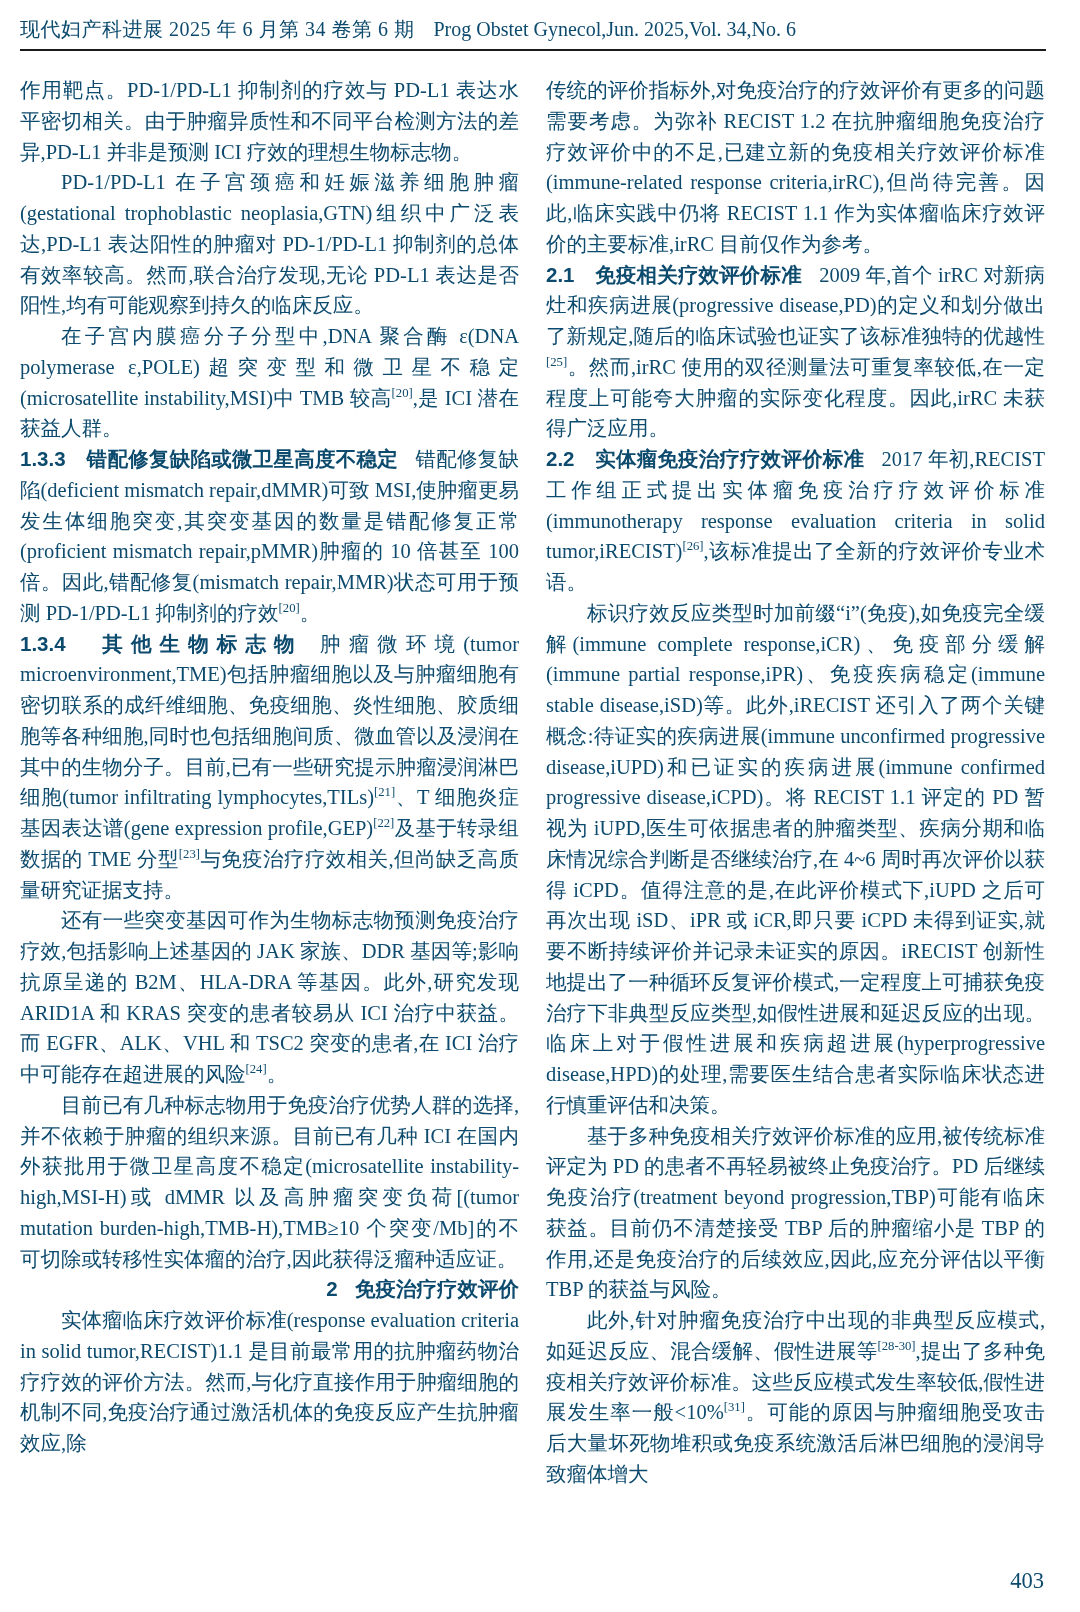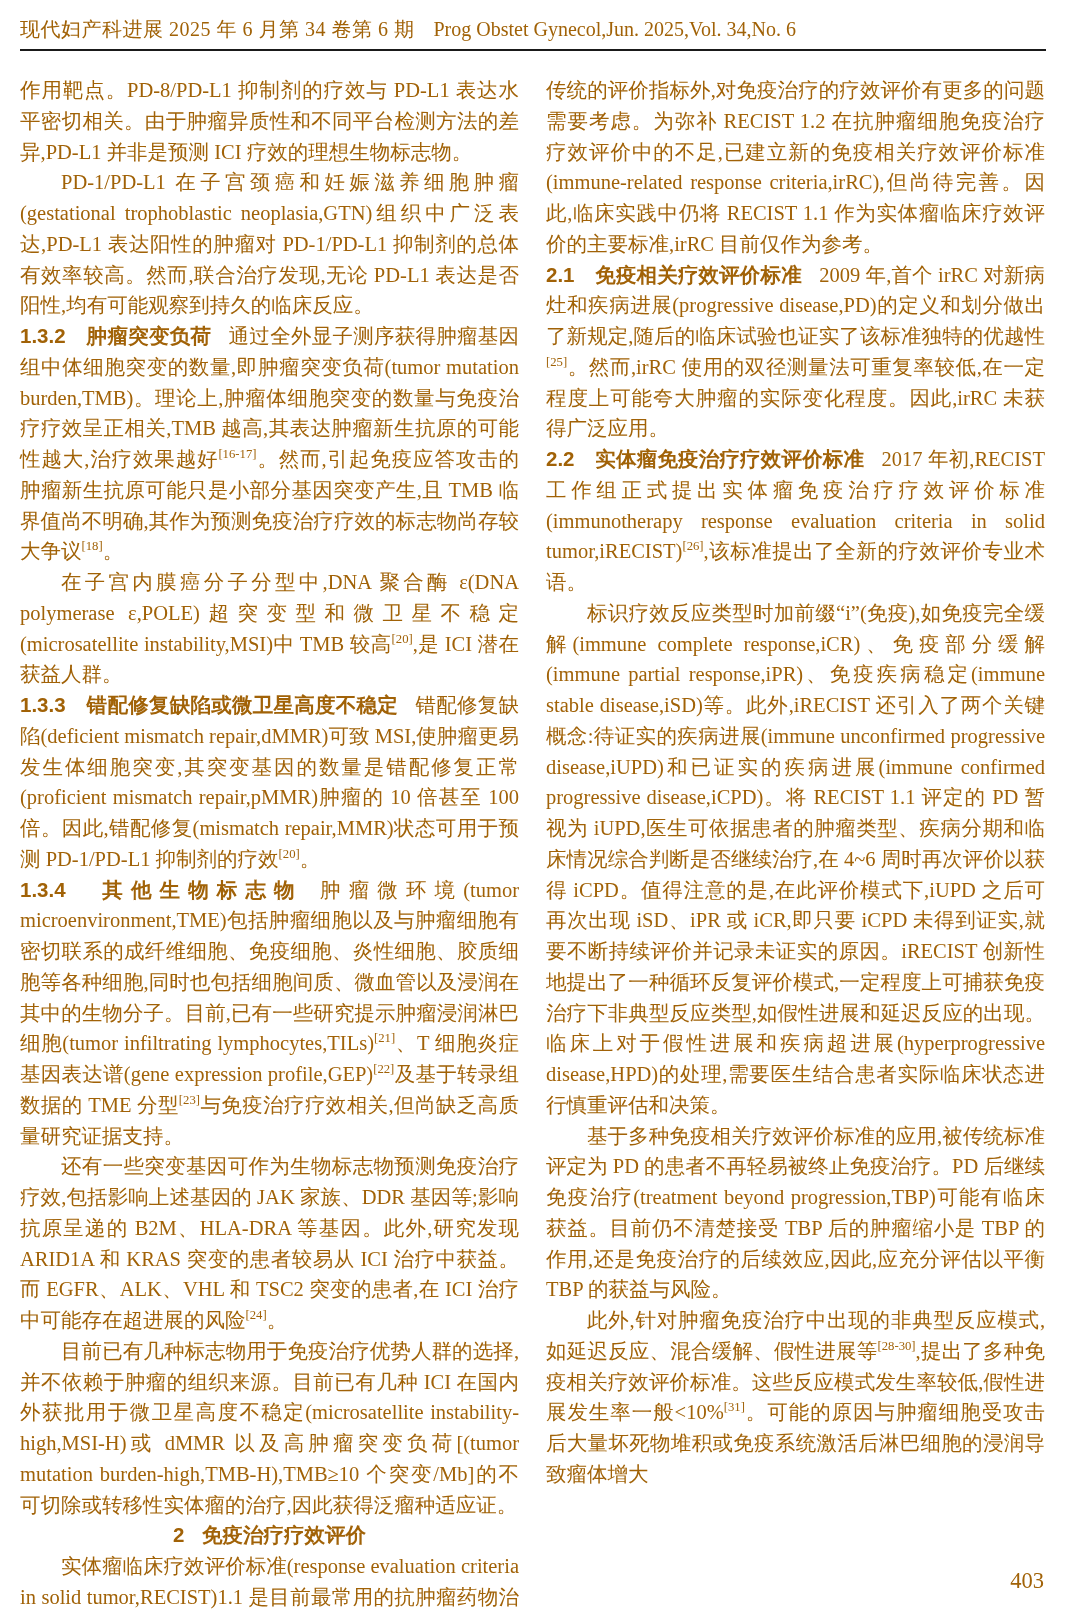--- a/index.html
+++ b/index.html
@@ -3,21 +3,21 @@
 <meta charset="utf-8">
 <style>
   * { box-sizing: border-box; }
   html, body { margin: 0; padding: 0; background: #ffffff; }
   .page {
     width: 1080px;
     height: 1612px;
     margin: 0 auto;
     padding: 16px 34px 0 20px;
     background: #ffffff;
-    color: #a16207;
+    color: #0c4a6e;
     font-family: "Liberation Serif", "DejaVu Serif", serif;
     overflow: hidden;
     position: relative;
   }
   .journal-header {
     font-size: 20px;
     line-height: 26px;
     padding-bottom: 7px;
     border-bottom: 2.5px solid #1a1a1a;
     white-space: nowrap;
@@ -33,21 +33,21 @@
     width: 499px;
     font-size: 20.5px;
     line-height: 30.75px;
     text-align: justify;
   }
   .column p { margin: 0; }
   p.indent { text-indent: 2em; }
   p.heading-line {
     font-weight: bold;
     font-family: "Liberation Sans", "DejaVu Sans", sans-serif;
-    text-align: center;
+    text-align: right;
   }
   .sec-head {
     font-weight: bold;
     font-family: "Liberation Sans", "DejaVu Sans", sans-serif;
     margin-right: 0.85em;
   }
   .heading-num { margin-right: 0.85em; }
   sup {
     font-size: 0.62em;
     line-height: 0;
@@ -65,23 +65,22 @@
 </head>
 <body>
 
 <div class="page">
   <div class="journal-header">
     <span class="cn">现代妇产科进展 2025 年 6 月第 34 卷第 6 期</span>
     <span class="en">Prog Obstet Gynecol,Jun. 2025,Vol. 34,No. 6</span>
   </div>
   <div class="content">
     <div class="column" id="col-left">
-        <p class="no-indent">作用靶点。PD-8/PD-L1 抑制剂的疗效与 PD-L1 表达水平密切相关。由于肿瘤异质性和不同平台检测方法的差异,PD-L1 并非是预测 ICI 疗效的理想生物标志物。</p>
+        <p class="no-indent">作用靶点。PD-1/PD-L1 抑制剂的疗效与 PD-L1 表达水平密切相关。由于肿瘤异质性和不同平台检测方法的差异,PD-L1 并非是预测 ICI 疗效的理想生物标志物。</p>
         <p class="indent">PD-1/PD-L1 在子宫颈癌和妊娠滋养细胞肿瘤(gestational trophoblastic neoplasia,GTN)组织中广泛表达,PD-L1 表达阳性的肿瘤对 PD-1/PD-L1 抑制剂的总体有效率较高。然而,联合治疗发现,无论 PD-L1 表达是否阳性,均有可能观察到持久的临床反应。</p>
-        <p class="section"><span class="sec-head">1.3.2　肿瘤突变负荷</span>通过全外显子测序获得肿瘤基因组中体细胞突变的数量,即肿瘤突变负荷(tumor mutation burden,TMB)。理论上,肿瘤体细胞突变的数量与免疫治疗疗效呈正相关,TMB 越高,其表达肿瘤新生抗原的可能性越大,治疗效果越好<sup>[16-17]</sup>。然而,引起免疫应答攻击的肿瘤新生抗原可能只是小部分基因突变产生,且 TMB 临界值尚不明确,其作为预测免疫治疗疗效的标志物尚存较大争议<sup>[18]</sup>。</p>
         <p class="indent">在子宫内膜癌分子分型中,DNA 聚合酶 ε(DNA polymerase ε,POLE)超突变型和微卫星不稳定(microsatellite instability,MSI)中 TMB 较高<sup>[20]</sup>,是 ICI 潜在获益人群。</p>
         <p class="section"><span class="sec-head">1.3.3　错配修复缺陷或微卫星高度不稳定</span>错配修复缺陷(deficient mismatch repair,dMMR)可致 MSI,使肿瘤更易发生体细胞突变,其突变基因的数量是错配修复正常(proficient mismatch repair,pMMR)肿瘤的 10 倍甚至 100 倍。因此,错配修复(mismatch repair,MMR)状态可用于预测 PD-1/PD-L1 抑制剂的疗效<sup>[20]</sup>。</p>
         <p class="section"><span class="sec-head">1.3.4　其他生物标志物</span>肿瘤微环境(tumor microenvironment,TME)包括肿瘤细胞以及与肿瘤细胞有密切联系的成纤维细胞、免疫细胞、炎性细胞、胶质细胞等各种细胞,同时也包括细胞间质、微血管以及浸润在其中的生物分子。目前,已有一些研究提示肿瘤浸润淋巴细胞(tumor infiltrating lymphocytes,TILs)<sup>[21]</sup>、T 细胞炎症基因表达谱(gene expression profile,GEP)<sup>[22]</sup>及基于转录组数据的 TME 分型<sup>[23]</sup>与免疫治疗疗效相关,但尚缺乏高质量研究证据支持。</p>
         <p class="indent">还有一些突变基因可作为生物标志物预测免疫治疗疗效,包括影响上述基因的 JAK 家族、DDR 基因等;影响抗原呈递的 B2M、HLA-DRA 等基因。此外,研究发现 ARID1A 和 KRAS 突变的患者较易从 ICI 治疗中获益。而 EGFR、ALK、VHL 和 TSC2 突变的患者,在 ICI 治疗中可能存在超进展的风险<sup>[24]</sup>。</p>
         <p class="indent">目前已有几种标志物用于免疫治疗优势人群的选择,并不依赖于肿瘤的组织来源。目前已有几种 ICI 在国内外获批用于微卫星高度不稳定(microsatellite instability-high,MSI-H)或 dMMR 以及高肿瘤突变负荷[(tumor mutation burden-high,TMB-H),TMB≥10 个突变/Mb]的不可切除或转移性实体瘤的治疗,因此获得泛瘤种适应证。</p>
         <p class="heading-line"><span class="heading-num">2</span>免疫治疗疗效评价</p>
         <p class="indent">实体瘤临床疗效评价标准(response evaluation criteria in solid tumor,RECIST)1.1 是目前最常用的抗肿瘤药物治疗疗效的评价方法。然而,与化疗直接作用于肿瘤细胞的机制不同,免疫治疗通过激活机体的免疫反应产生抗肿瘤效应,除</p>
       </div>
     <div class="column" id="col-right">
         <p class="no-indent">传统的评价指标外,对免疫治疗的疗效评价有更多的问题需要考虑。为弥补 RECIST 1.2 在抗肿瘤细胞免疫治疗疗效评价中的不足,已建立新的免疫相关疗效评价标准(immune-related response criteria,irRC),但尚待完善。因此,临床实践中仍将 RECIST 1.1 作为实体瘤临床疗效评价的主要标准,irRC 目前仅作为参考。</p>

